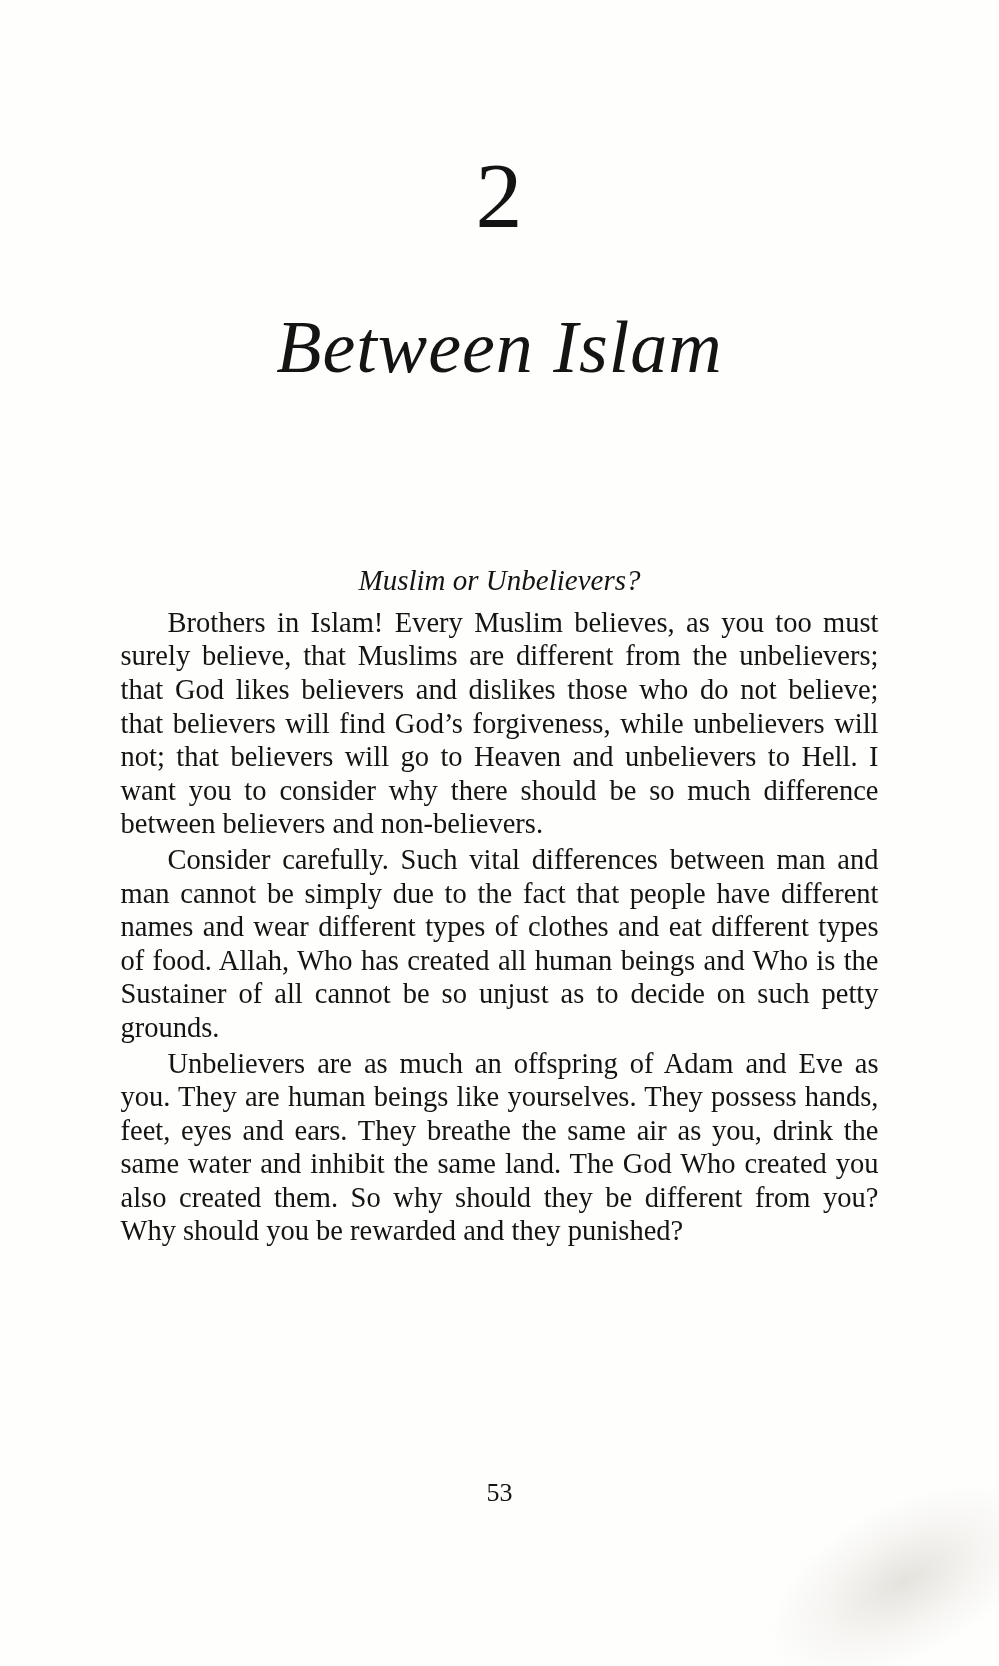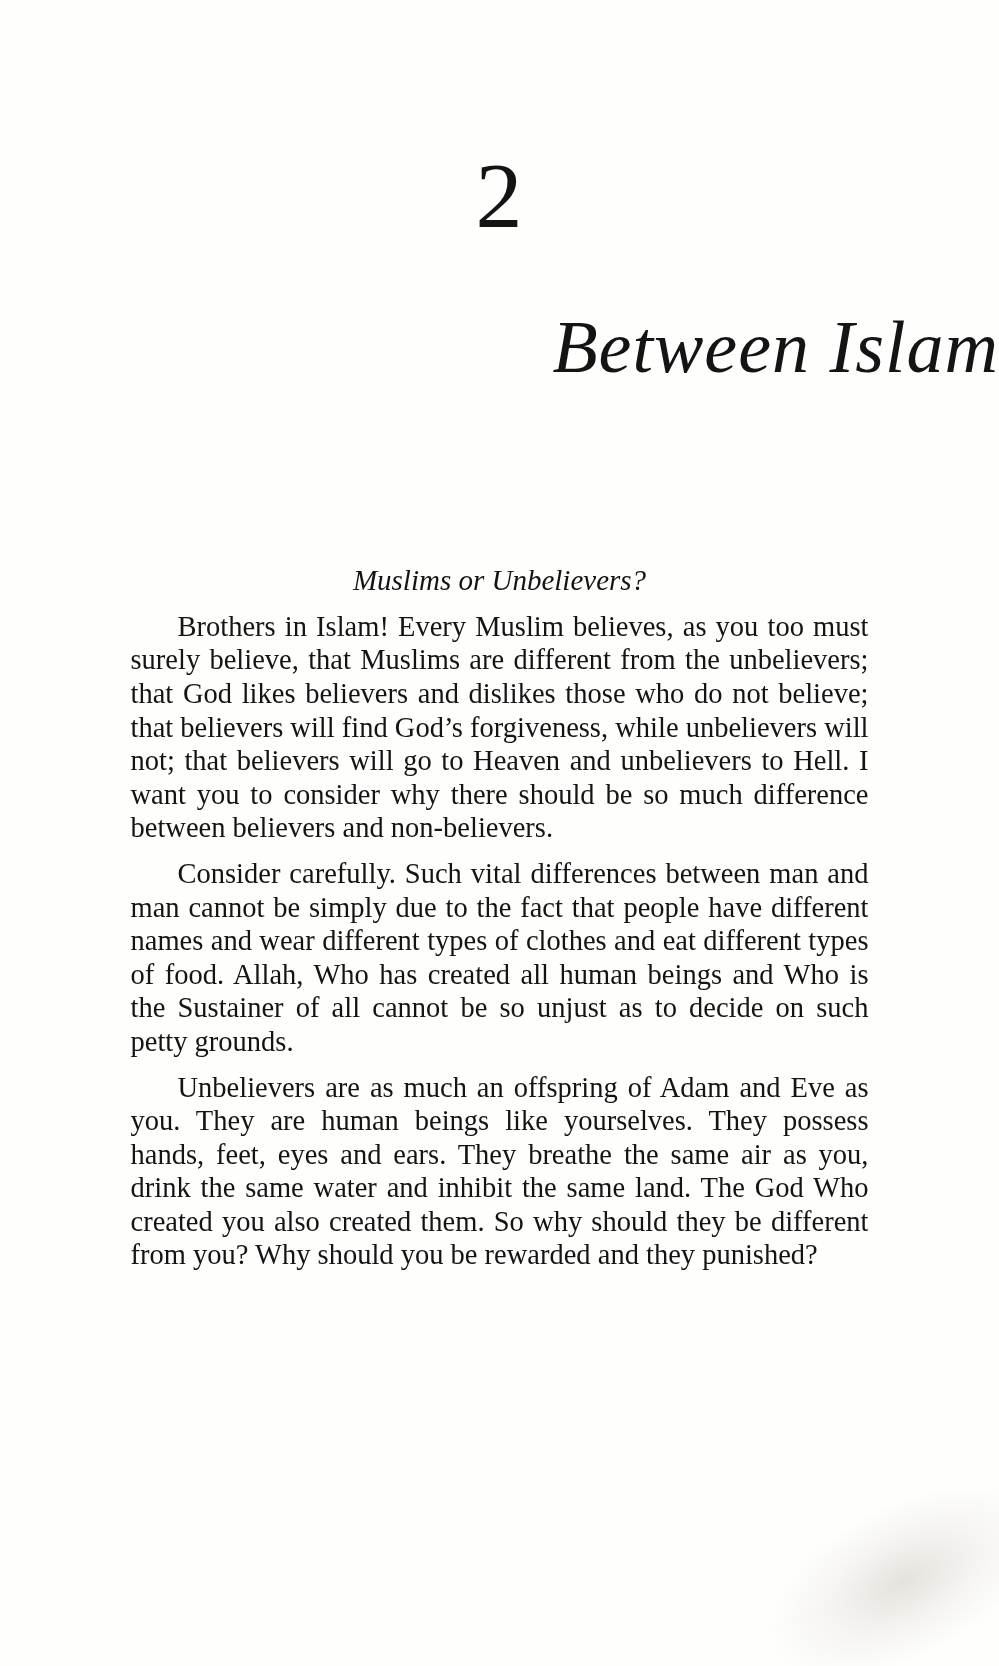--- a/index.html
+++ b/index.html
@@ -19,21 +19,21 @@
   }
   .chapter-number {
     padding-top: 148px;
     text-align: center;
     font-size: 94px;
     line-height: 1;
     letter-spacing: 1px;
   }
   .chapter-title {
     margin: 58px 0 0 0;
-    text-align: right;
+    text-align: center;
     font-style: italic;
     font-weight: normal;
     font-size: 74px;
     line-height: 95px;
     letter-spacing: 1px;
   }
   .section-heading {
     margin-top: 168px;
     text-align: center;
     font-style: italic;
@@ -42,21 +42,21 @@
   }
   .body-text {
     width: 762px;
     margin: 8px auto 0 auto;
     font-size: 28.5px;
     line-height: 33.6px;
     text-align: justify;
     text-justify: inter-word;
   }
   .body-text p {
-    margin: 12px;
+    margin: 2px;
     padding: 0;
     text-indent: 47px;
   }
   .page-number {
     position: absolute;
     bottom: 158px;
     left: 0;
     width: 100%;
     text-align: center;
     font-size: 26px;
@@ -79,24 +79,25 @@
 <body>
 
 <div class="scan">
 
   <div class="chapter-number">2</div>
 
   <h1 class="chapter-title">
     <span>Between Islam</span><br>
   </h1>
 
-  <div class="section-heading">Muslims or Unbelievers?</div>
+  <div class="section-heading">Muslim or Unbelievers?</div>
 
   <div class="body-text">
     <p>Brothers in Islam! Every Muslim believes, as you too must surely believe, that Muslims are different from the unbelievers; that God likes believers and dislikes those who do not believe; that believers will find God’s forgiveness, while unbelievers will not; that believers will go to Heaven and unbelievers to Hell. I want you to consider why there should be so much difference between believers and non-believers.</p>
     <p>Consider carefully. Such vital differences between man and man cannot be simply due to the fact that people have different names and wear different types of clothes and eat different types of food. Allah, Who has created all human beings and Who is the Sustainer of all cannot be so unjust as to decide on such petty grounds.</p>
     <p>Unbelievers are as much an offspring of Adam and Eve as you. They are human beings like yourselves. They possess hands, feet, eyes and ears. They breathe the same air as you, drink the same water and inhibit the same land. The God Who created you also created them. So why should they be different from you? Why should you be rewarded and they punished?</p>
   </div>
 
+  <div class="page-number">53</div>
 
   <div class="corner-shade"></div>
 
 </div>
 
 </body></html>

